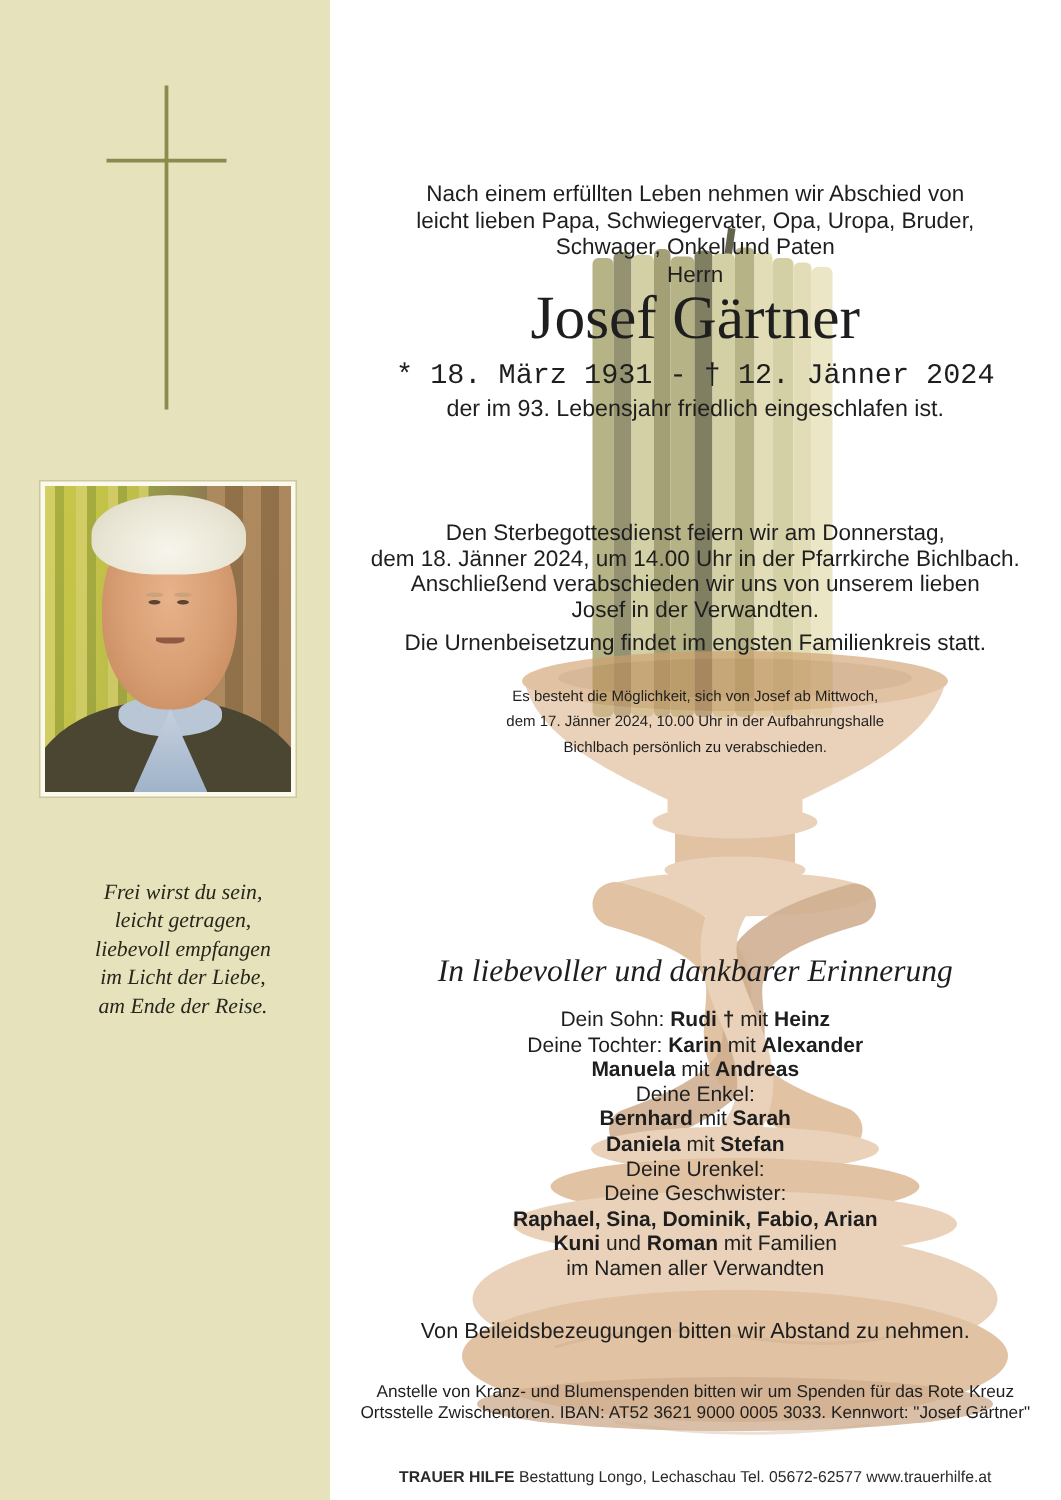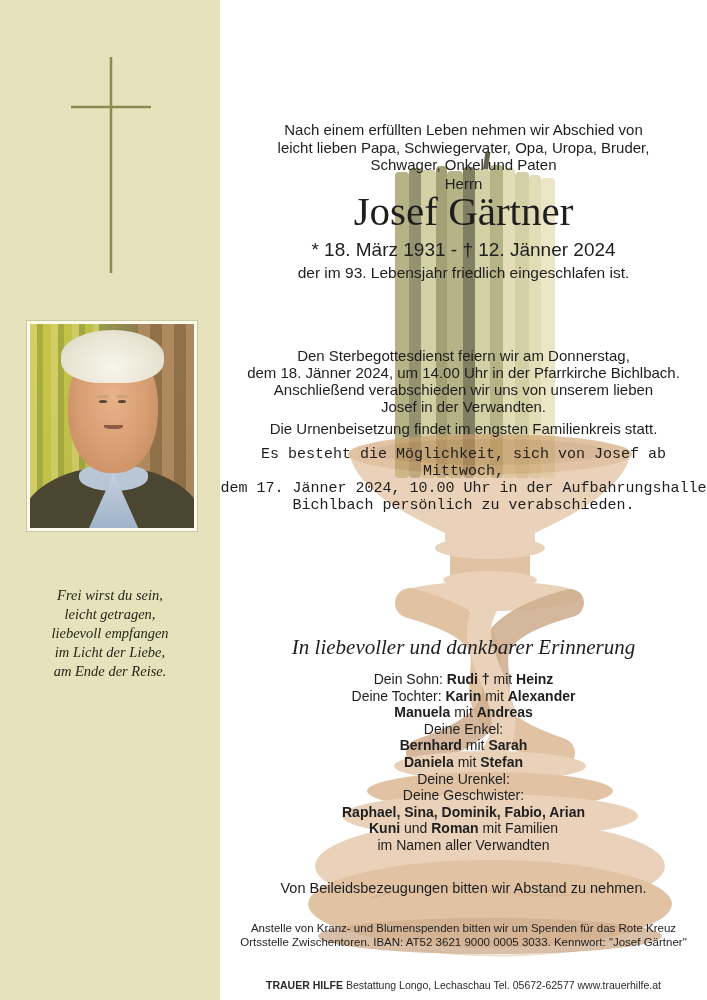--- a/index.html
+++ b/index.html
@@ -33,35 +33,35 @@
   .photo-img .brow-l{left:33%;} .photo-img .brow-r{left:54%;}
   .photo-img .eye-l,.photo-img .eye-r{position:absolute;top:44%;width:9%;height:2.6%;background:#5a4433;border-radius:50%;}
   .photo-img .eye-l{left:35%;} .photo-img .eye-r{left:56%;}
   .photo-img .mouth{position:absolute;left:40%;top:63%;width:21%;height:3%;background:#8e5a43;border-radius:0 0 50% 50%;}
   .photo-img .jacket{position:absolute;left:-6%;bottom:-2%;width:112%;height:32%;
     background:#4b4632;border-radius:48% 48% 0 0/90% 90% 0 0;}
   .photo-img .shirt{position:absolute;left:36%;bottom:0;width:30%;height:27%;
     background:linear-gradient(#c6d0de,#9fb3c9);clip-path:polygon(50% 0,100% 100%,0 100%);}
   .photo-img .collar{position:absolute;left:30%;bottom:18%;width:42%;height:13%;
     background:#b9c6d6;border-radius:40% 40% 55% 55%;}
-  .poem{position:absolute;left:0;top:586px;width:220px;text-align:center;
+  .poem{position:absolute;left:12px;top:586px;width:220px;text-align:center;
     font-family:"Liberation Serif",serif;font-style:italic;font-size:14.5px;line-height:19px;color:#26261c;}
 
   
   .main{position:absolute;left:220px;top:0;width:487px;height:1000px;padding-left:27px;}
   .watermark{position:absolute;left:40px;top:148px;pointer-events:none;}
   .block{position:absolute;left:0;right:0;text-align:center;z-index:2;}
   .intro{top:121px;font-size:15px;line-height:17.5px;}
   .herrn{top:175px;font-size:15px;}
   .name{top:189px;font-family:"Liberation Serif",serif;font-size:41px;line-height:44px;font-weight:400;}
-  .dates{top:239px;font-family:Liberation Sans, sans-serif;font-size:19px;}
+  .dates{top:239px;font-family:Liberation Mono, monospace;font-size:19px;}
   .age{top:264px;font-size:15.5px;}
   .service{top:347px;font-size:15px;line-height:17px;}
   .urn{top:420px;font-size:15px;}
-  .viewing{top:446px;font-size:15px;line-height:17px;font-family:Liberation Mono, monospace;}
+  .viewing{top:456px;font-size:10px;line-height:17px;}
   .remembrance{top:635px;font-family:"Liberation Serif",serif;font-style:italic;font-size:21px;}
   .family{top:671px;font-size:14px;line-height:16.6px;}
   .condolence{top:880px;font-size:14.5px;}
   .donation{top:922px;font-size:11.5px;line-height:13.5px;}
   .footer{top:979px;font-size:10.5px;color:#2a2a2a;}
   .b{font-weight:bold;}
 
   
   .c-light{fill:var(--candle-light);} .c-mid{fill:var(--candle-mid);} .c-deep{fill:var(--candle-dark);}
   .c-dark{fill:#83805a;} .c-dim{fill:#93905f;} .c-pale{fill:#ddd8ab;} .c-paler{fill:#e7e2bd;}

